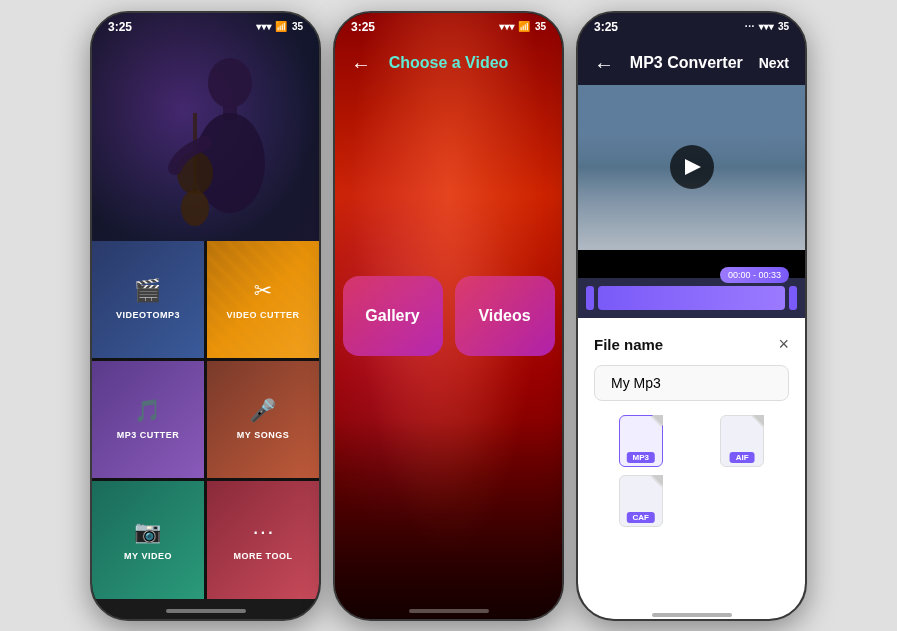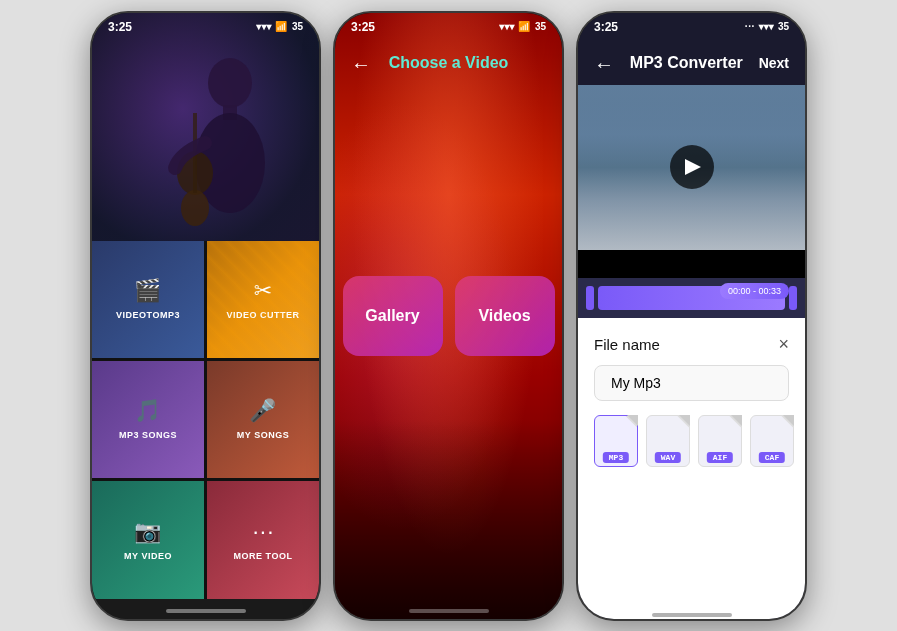--- a/index.html
+++ b/index.html
@@ -325,41 +325,40 @@
     .time-badge {
       position: absolute;
       top: 254px;
       right: 16px;
       background: linear-gradient(90deg, #9b7aff, #7a5af8);
       color: white;
       font-size: 9px;
       padding: 3px 8px;
       border-radius: 10px;
       z-index: 5;
-      margin-top: 16px;
     }
     .bottom-sheet {
       position: absolute;
       top: 305px;
       left: 0;
       right: 0;
       bottom: 0;
       background: white;
       border-radius: 0;
       padding: 16px;
     }
     .file-name-header {
       display: flex;
       align-items: center;
       justify-content: space-between;
       margin-bottom: 10px;
     }
     .file-name-title {
       font-size: 15px;
-      font-weight: 400;
+      font-weight: 700;
       color: #111;
     }
     .close-x {
       font-size: 18px;
       color: #555;
       cursor: pointer;
     }
     .file-name-input {
       width: 100%;
       height: 36px;
@@ -367,24 +366,23 @@
       border-radius: 8px;
       padding: 0 16px;
       font-size: 14px;
       color: #000000;
       margin-bottom: 14px;
       background: #f9f9f9;
       outline: none;
     }
     .format-grid {
       display: grid;
-      grid-template-columns: repeat(5, 1fr);
+      grid-template-columns: repeat(2, 1fr);
       gap: 8px;
       margin-bottom: 14px;
-      font-family: Liberation Mono, monospace;
     }
     .format-item {
       display: flex;
       flex-direction: column;
       align-items: center;
       gap: 4px;
       cursor: pointer;
     }
     .format-file {
       width: 44px;
@@ -496,21 +494,21 @@
       <div class="grid-item videotomp3">
         <span class="item-icon">🎬</span>
         <span class="item-label">VIDEOTOMP3</span>
       </div>
       <div class="grid-item videocutter">
         <span class="item-icon">✂</span>
         <span class="item-label">VIDEO CUTTER</span>
       </div>
       <div class="grid-item mp3cutter">
         <span class="item-icon">🎵</span>
-        <span class="item-label">MP3 SONGS</span>
+        <span class="item-label">MP3 CUTTER</span>
       </div>
       <div class="grid-item mysongs">
         <span class="item-icon">🎤</span>
         <span class="item-label">MY SONGS</span>
       </div>
       <div class="grid-item myvideo">
         <span class="item-icon">📷</span>
         <span class="item-label">MY VIDEO</span>
       </div>
       <div class="grid-item moretool">
@@ -594,27 +592,20 @@
 
       <input type="text" class="file-name-input" value="My Mp3" style="">
 
       <div class="format-grid">
 
         <div class="format-item format-selected">
           <div class="format-file">
             <div class="format-file-bg"></div>
             <div class="format-file-ear"></div>
             <span class="format-badge badge-mp3">MP3</span>
-          </div>
-        </div>
-        <div class="format-item">
-          <div class="format-file">
-            <div class="format-file-bg"></div>
-            <div class="format-file-ear"></div>
-            <span class="format-badge badge-wav">WAV</span>
           </div>
         </div>
 
         <div class="format-item">
           <div class="format-file">
             <div class="format-file-bg"></div>
             <div class="format-file-ear"></div>
             <span class="format-badge badge-aif">AIF</span>
           </div>
         </div>

